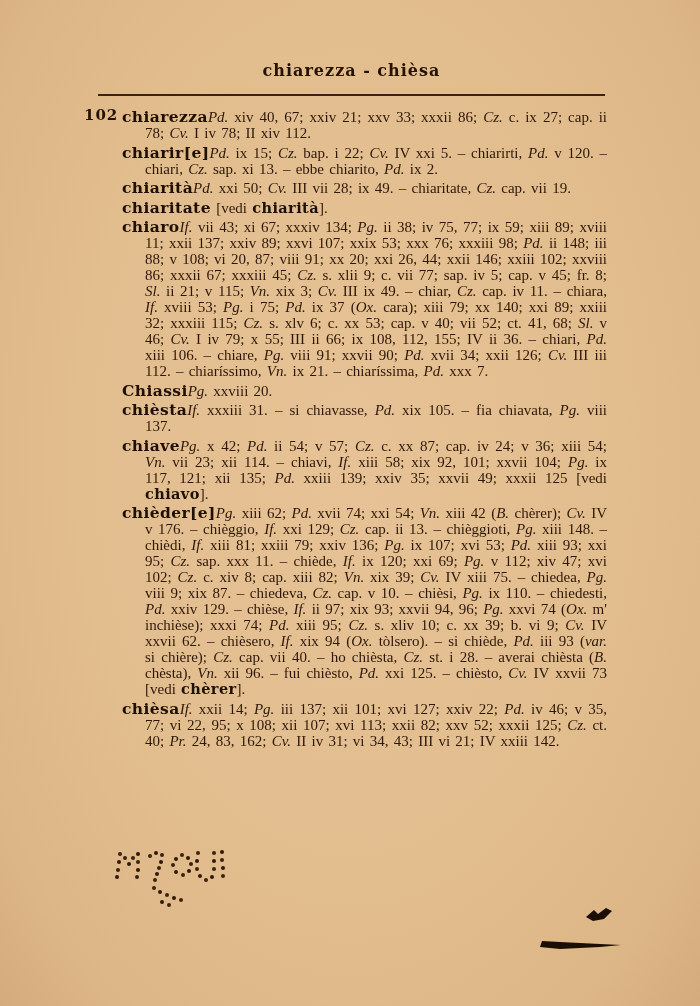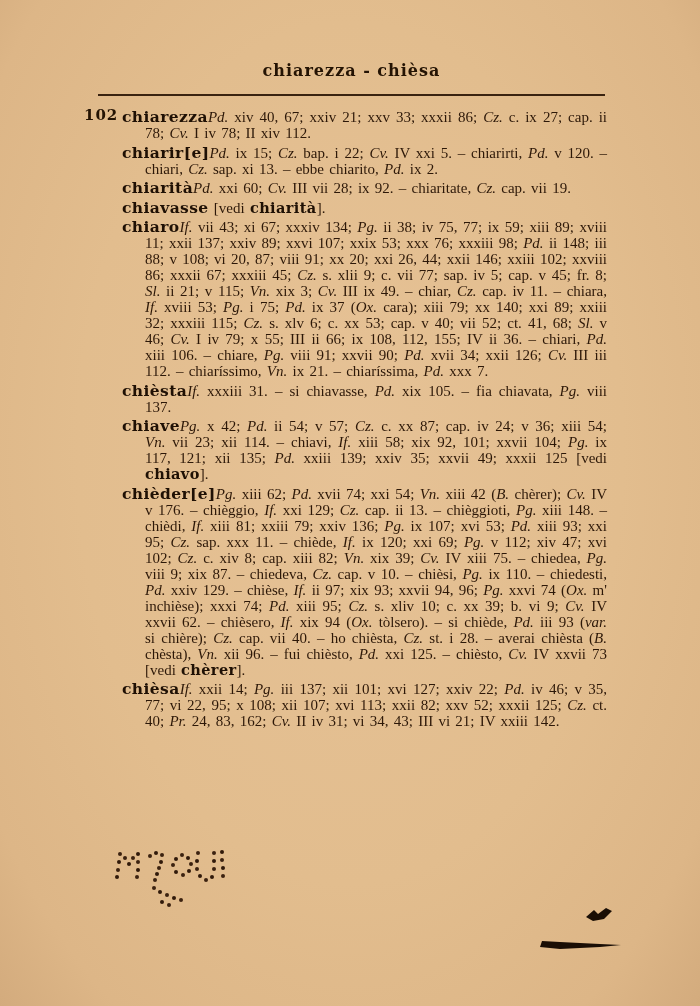--- a/index.html
+++ b/index.html
@@ -69,23 +69,24 @@
 
 <div class="page">
 
   <div class="pagenum">102</div>
   <div class="runhead">chiarezza - chièsa</div>
   <div class="rule"></div>
 
   <div class="entries">
       <p class="entry"><span class="head">chiarezza</span><span class="it">Pd.</span><span class="pl"> xiv 40, 67; xxiv 21; xxv 33; xxxii 86; </span><span class="it">Cz.</span><span class="pl"> c. ix 27; cap. ii 78; </span><span class="it">Cv.</span><span class="pl"> I iv 78; II xiv 112.</span></p>
       <p class="entry"><span class="head">chiarir[e]</span><span class="it">Pd.</span><span class="pl"> ix 15; </span><span class="it">Cz.</span><span class="pl"> bap. i 22; </span><span class="it">Cv.</span><span class="pl"> IV xxi 5. – chiarirti, </span><span class="it">Pd.</span><span class="pl"> v 120. – chiari, </span><span class="it">Cz.</span><span class="pl"> sap. xi 13. – ebbe chiarito, </span><span class="it">Pd.</span><span class="pl"> ix 2.</span></p>
-      <p class="entry"><span class="head">chiarità</span><span class="it">Pd.</span><span class="pl"> xxi 60; </span><span class="it">Cv.</span><span class="pl"> III vii 28; ix 92. – chiaritate, </span><span class="it">Cz.</span><span class="pl"> cap. vii 19.</span></p>
-      <p class="entry"><span class="head">chiavasse</span><span class="pl"> [vedi </span><span class="xref">chiarità</span><span class="pl">].</span></p>
+      <p class="entry"><span class="head">chiarità</span><span class="it">Pd.</span><span class="pl"> xxi 50; </span><span class="it">Cv.</span><span class="pl"> III vii 28; ix 49. – chiaritate, </span><span class="it">Cz.</span><span class="pl"> cap. vii 19.</span></p>
+      <p class="entry"><span class="head">chiaritate</span><span class="pl"> [vedi </span><span class="xref">chiarità</span><span class="pl">].</span></p>
       <p class="entry"><span class="head">chiaro</span><span class="it">If.</span><span class="pl"> vii 43; xi 67; xxxiv 134; </span><span class="it">Pg.</span><span class="pl"> ii 38; iv 75, 77; ix 59; xiii 89; xviii 11; xxii 137; xxiv 89; xxvi 107; xxix 53; xxx 76; xxxiii 98; </span><span class="it">Pd.</span><span class="pl"> ii 148; iii 88; v 108; vi 20, 87; viii 91; xx 20; xxi 26, 44; xxii 146; xxiii 102; xxviii 86; xxxii 67; xxxiii 45; </span><span class="it">Cz.</span><span class="pl"> s. xlii 9; c. vii 77; sap. iv 5; cap. v 45; fr. 8; </span><span class="it">Sl.</span><span class="pl"> ii 21; v 115; </span><span class="it">Vn.</span><span class="pl"> xix 3; </span><span class="it">Cv.</span><span class="pl"> III ix 49. – chiar, </span><span class="it">Cz.</span><span class="pl"> cap. iv 11. – chiara, </span><span class="it">If.</span><span class="pl"> xviii 53; </span><span class="it">Pg.</span><span class="pl"> i 75; </span><span class="it">Pd.</span><span class="pl"> ix 37 (</span><span class="it">Ox.</span><span class="pl"> cara); xiii 79; xx 140; xxi 89; xxiii 32; xxxiii 115; </span><span class="it">Cz.</span><span class="pl"> s. xlv 6; c. xx 53; cap. v 40; vii 52; ct. 41, 68; </span><span class="it">Sl.</span><span class="pl"> v 46; </span><span class="it">Cv.</span><span class="pl"> I iv 79; x 55; III ii 66; ix 108, 112, 155; IV ii 36. – chiari, </span><span class="it">Pd.</span><span class="pl"> xiii 106. – chiare, </span><span class="it">Pg.</span><span class="pl"> viii 91; xxvii 90; </span><span class="it">Pd.</span><span class="pl"> xvii 34; xxii 126; </span><span class="it">Cv.</span><span class="pl"> III iii 112. – chiaríssimo, </span><span class="it">Vn.</span><span class="pl"> ix 21. – chiaríssima, </span><span class="it">Pd.</span><span class="pl"> xxx 7.</span></p>
+      <p class="entry"><span class="head">Chiassi</span><span class="it">Pg.</span><span class="pl"> xxviii 20.</span></p>
       <p class="entry"><span class="head">chièsta</span><span class="it">If.</span><span class="pl"> xxxiii 31. – si chiavasse, </span><span class="it">Pd.</span><span class="pl"> xix 105. – fia chiavata, </span><span class="it">Pg.</span><span class="pl"> viii 137.</span></p>
       <p class="entry"><span class="head">chiave</span><span class="it">Pg.</span><span class="pl"> x 42; </span><span class="it">Pd.</span><span class="pl"> ii 54; v 57; </span><span class="it">Cz.</span><span class="pl"> c. xx 87; cap. iv 24; v 36; xiii 54; </span><span class="it">Vn.</span><span class="pl"> vii 23; xii 114. – chiavi, </span><span class="it">If.</span><span class="pl"> xiii 58; xix 92, 101; xxvii 104; </span><span class="it">Pg.</span><span class="pl"> ix 117, 121; xii 135; </span><span class="it">Pd.</span><span class="pl"> xxiii 139; xxiv 35; xxvii 49; xxxii 125 [vedi </span><span class="xref">chiavo</span><span class="pl">].</span></p>
       <p class="entry"><span class="head">chièder[e]</span><span class="it">Pg.</span><span class="pl"> xiii 62; </span><span class="it">Pd.</span><span class="pl"> xvii 74; xxi 54; </span><span class="it">Vn.</span><span class="pl"> xiii 42 (</span><span class="it">B.</span><span class="pl"> chèrer); </span><span class="it">Cv.</span><span class="pl"> IV v 176. – chièggio, </span><span class="it">If.</span><span class="pl"> xxi 129; </span><span class="it">Cz.</span><span class="pl"> cap. ii 13. – chièggioti, </span><span class="it">Pg.</span><span class="pl"> xiii 148. – chièdi, </span><span class="it">If.</span><span class="pl"> xiii 81; xxiii 79; xxiv 136; </span><span class="it">Pg.</span><span class="pl"> ix 107; xvi 53; </span><span class="it">Pd.</span><span class="pl"> xiii 93; xxi 95; </span><span class="it">Cz.</span><span class="pl"> sap. xxx 11. – chiède, </span><span class="it">If.</span><span class="pl"> ix 120; xxi 69; </span><span class="it">Pg.</span><span class="pl"> v 112; xiv 47; xvi 102; </span><span class="it">Cz.</span><span class="pl"> c. xiv 8; cap. xiii 82; </span><span class="it">Vn.</span><span class="pl"> xix 39; </span><span class="it">Cv.</span><span class="pl"> IV xiii 75. – chiedea, </span><span class="it">Pg.</span><span class="pl"> viii 9; xix 87. – chiedeva, </span><span class="it">Cz.</span><span class="pl"> cap. v 10. – chièsi, </span><span class="it">Pg.</span><span class="pl"> ix 110. – chiedesti, </span><span class="it">Pd.</span><span class="pl"> xxiv 129. – chièse, </span><span class="it">If.</span><span class="pl"> ii 97; xix 93; xxvii 94, 96; </span><span class="it">Pg.</span><span class="pl"> xxvi 74 (</span><span class="it">Ox.</span><span class="pl"> m' inchièse); xxxi 74; </span><span class="it">Pd.</span><span class="pl"> xiii 95; </span><span class="it">Cz.</span><span class="pl"> s. xliv 10; c. xx 39; b. vi 9; </span><span class="it">Cv.</span><span class="pl"> IV xxvii 62. – chièsero, </span><span class="it">If.</span><span class="pl"> xix 94 (</span><span class="it">Ox.</span><span class="pl"> tòlsero). – si chiède, </span><span class="it">Pd.</span><span class="pl"> iii 93 (</span><span class="it">var.</span><span class="pl"> si chière); </span><span class="it">Cz.</span><span class="pl"> cap. vii 40. – ho chièsta, </span><span class="it">Cz.</span><span class="pl"> st. i 28. – averai chièsta (</span><span class="it">B.</span><span class="pl"> chèsta), </span><span class="it">Vn.</span><span class="pl"> xii 96. – fui chièsto, </span><span class="it">Pd.</span><span class="pl"> xxi 125. – chièsto, </span><span class="it">Cv.</span><span class="pl"> IV xxvii 73 [vedi </span><span class="xref">chèrer</span><span class="pl">].</span></p>
       <p class="entry"><span class="head">chièsa</span><span class="it">If.</span><span class="pl"> xxii 14; </span><span class="it">Pg.</span><span class="pl"> iii 137; xii 101; xvi 127; xxiv 22; </span><span class="it">Pd.</span><span class="pl"> iv 46; v 35, 77; vi 22, 95; x 108; xii 107; xvi 113; xxii 82; xxv 52; xxxii 125; </span><span class="it">Cz.</span><span class="pl"> ct. 40; </span><span class="it">Pr.</span><span class="pl"> 24, 83, 162; </span><span class="it">Cv.</span><span class="pl"> II iv 31; vi 34, 43; III vi 21; IV xxiii 142.</span></p>
     </div>
 
   <div class="stamp"></div>
 
   <svg class="ink-overlay" width="700" height="1006" viewBox="0 0 700 1006" xmlns="http://www.w3.org/2000/svg">
     <path d="M586,917 L594,910 L598,914 L606,908 L612,911 L604,919 L593,921 Z" fill="#1a0e05"></path>

